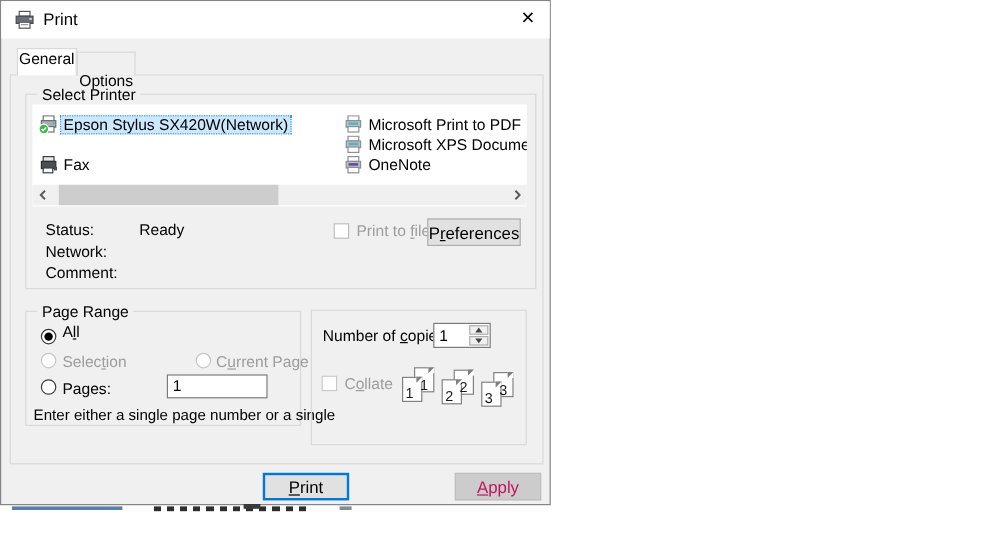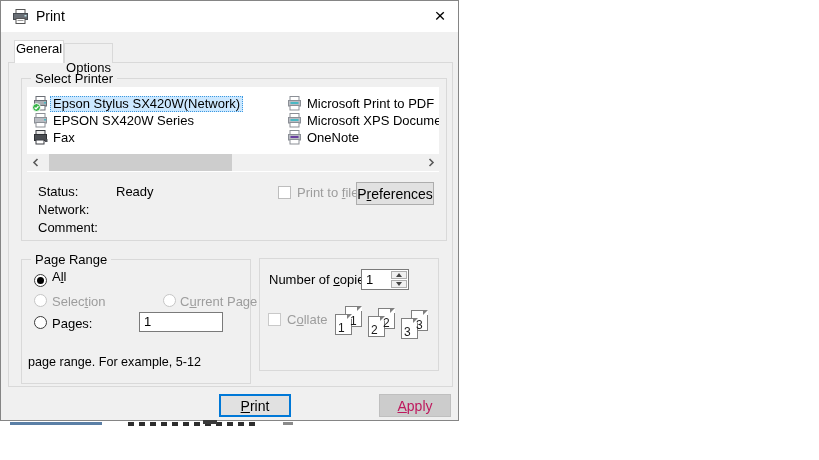--- a/index.html
+++ b/index.html
@@ -127,31 +127,20 @@
           <rect x="4" y="0.5" width="9" height="4" fill="#fff" stroke="#6b6f76"></rect>
           <rect x="2.5" y="4.5" width="12" height="5.5" fill="#a9adb3" stroke="#6b6f76"></rect>
           <rect x="12" y="6" width="2" height="1.5" fill="#49b8c4"></rect>
           <rect x="4" y="9.5" width="9" height="4.5" fill="#fff" stroke="#6b6f76"></rect>
           <circle cx="4.5" cy="11.5" r="4" fill="#39b54a" stroke="#fff"></circle>
           <path d="M2.6 11.5 L4 12.9 L6.4 10.2" stroke="#fff" stroke-width="1.3" fill="none"></path>
         </svg>
       </span>
       <span class="plabel">Epson Stylus SX420W(Network)</span>
     </div>
-    <div class="printer-item" style="left:5px;top:25px">
-      <span class="picon">
-        <svg width="17" height="16" viewBox="0 0 17 16">
-          <rect x="4" y="0.5" width="9" height="4" fill="#fff" stroke="#8b8f96"></rect>
-          <rect x="2.5" y="4.5" width="12" height="5.5" fill="#b9bcc2" stroke="#8b8f96"></rect>
-          <rect x="12" y="6" width="2" height="1.5" fill="#49b8c4"></rect>
-          <rect x="4" y="9.5" width="9" height="4.5" fill="#fff" stroke="#8b8f96"></rect>
-        </svg>
-      </span>
-      <span class="plabel">EPSON SX420W Series</span>
-    </div>
     <div class="printer-item" style="left:5px;top:42px">
       <span class="picon">
         <svg width="17" height="16" viewBox="0 0 17 16">
           <rect x="4" y="0.5" width="9" height="4" fill="#e8e8e8" stroke="#3a3d42"></rect>
           <rect x="2.5" y="4.5" width="12" height="6" fill="#4a4d52" stroke="#2c2e32"></rect>
           <rect x="4" y="10" width="8" height="4" fill="#fff" stroke="#3a3d42"></rect>
           <rect x="13" y="9" width="2.5" height="3" fill="#4a4d52"></rect>
         </svg>
       </span>
       <span class="plabel">Fax</span>
@@ -211,33 +200,33 @@
   <div class="fieldlabel" style="left:37px;top:201px">Network:</div>
   <div class="fieldlabel" style="left:115px;top:201px"></div>
   <div class="fieldlabel" style="left:37px;top:219px">Comment:</div>
   <div class="fieldlabel" style="left:115px;top:219px"></div>
 
   <span class="checkbox" style="left:277px;top:185px"></span>
   <span class="fieldlabel disabled-text" style="left:296px;top:184px">Print to <u>f</u>ile</span>
 
   <div class="btn" style="left:355px;top:181px;width:78px;height:23px">P<u>r</u>eferences</div>
 
-  <div class="group" style="left:20px;top:258px;width:230px;height:125px">
+  <div class="group" style="left:20px;top:258px;width:230px;height:96px">
     <span class="group-label">Page Range</span>
   </div>
   <span class="radio checked" style="left:33px;top:273px"></span>
   <span class="fieldlabel" style="left:51px;top:268px">A<u>l</u>l</span>
   <span class="radio disabled" style="left:33px;top:293px"></span>
   <span class="fieldlabel disabled-text" style="left:51px;top:293px">Selec<u>t</u>ion</span>
   <span class="radio disabled" style="left:162px;top:293px"></span>
   <span class="fieldlabel disabled-text" style="left:179px;top:293px">C<u>u</u>rrent Page</span>
   <span class="radio" style="left:33px;top:315px"></span>
   <span class="fieldlabel" style="left:51px;top:315px">Pa<u>g</u>es:</span>
   <div class="textbox" style="left:138px;top:311px;width:84px;height:20px">1</div>
-  <div class="hint" style="left:27px;top:353px">page range.  For example, 5-12</div>
+  <div class="hint" style="left:27px;top:337px">Enter either a single page number or a single</div>
 
   <div class="group" style="left:258px;top:257px;width:180px;height:113px"></div>
   <span class="fieldlabel" style="left:268px;top:271px">Number of <u>c</u>opies:</span>
   <div class="spinbox">
     <span class="spin-value">1</span>
     <span class="spin-btns">
       <span class="spin-btn spin-up">
           <span class="tri-up"></span>
         </span>
       <span class="spin-btn spin-down">

